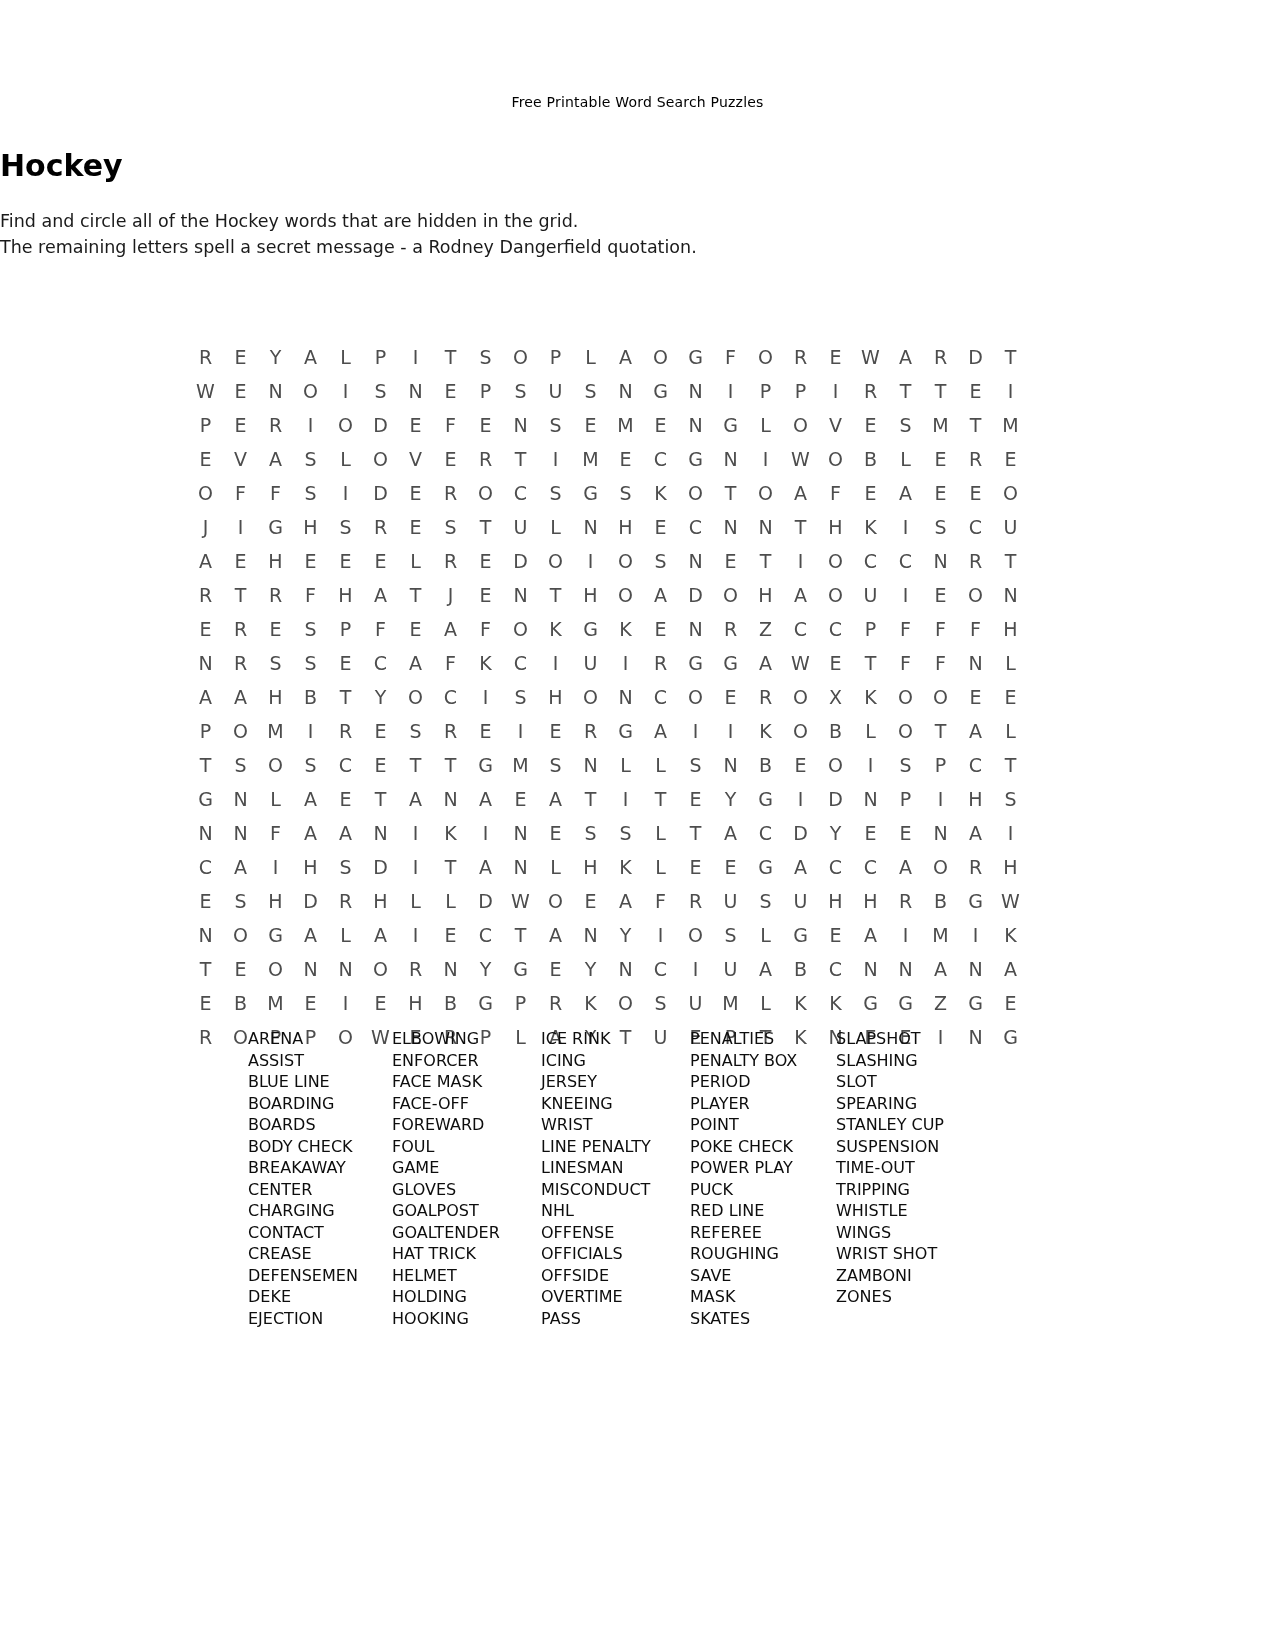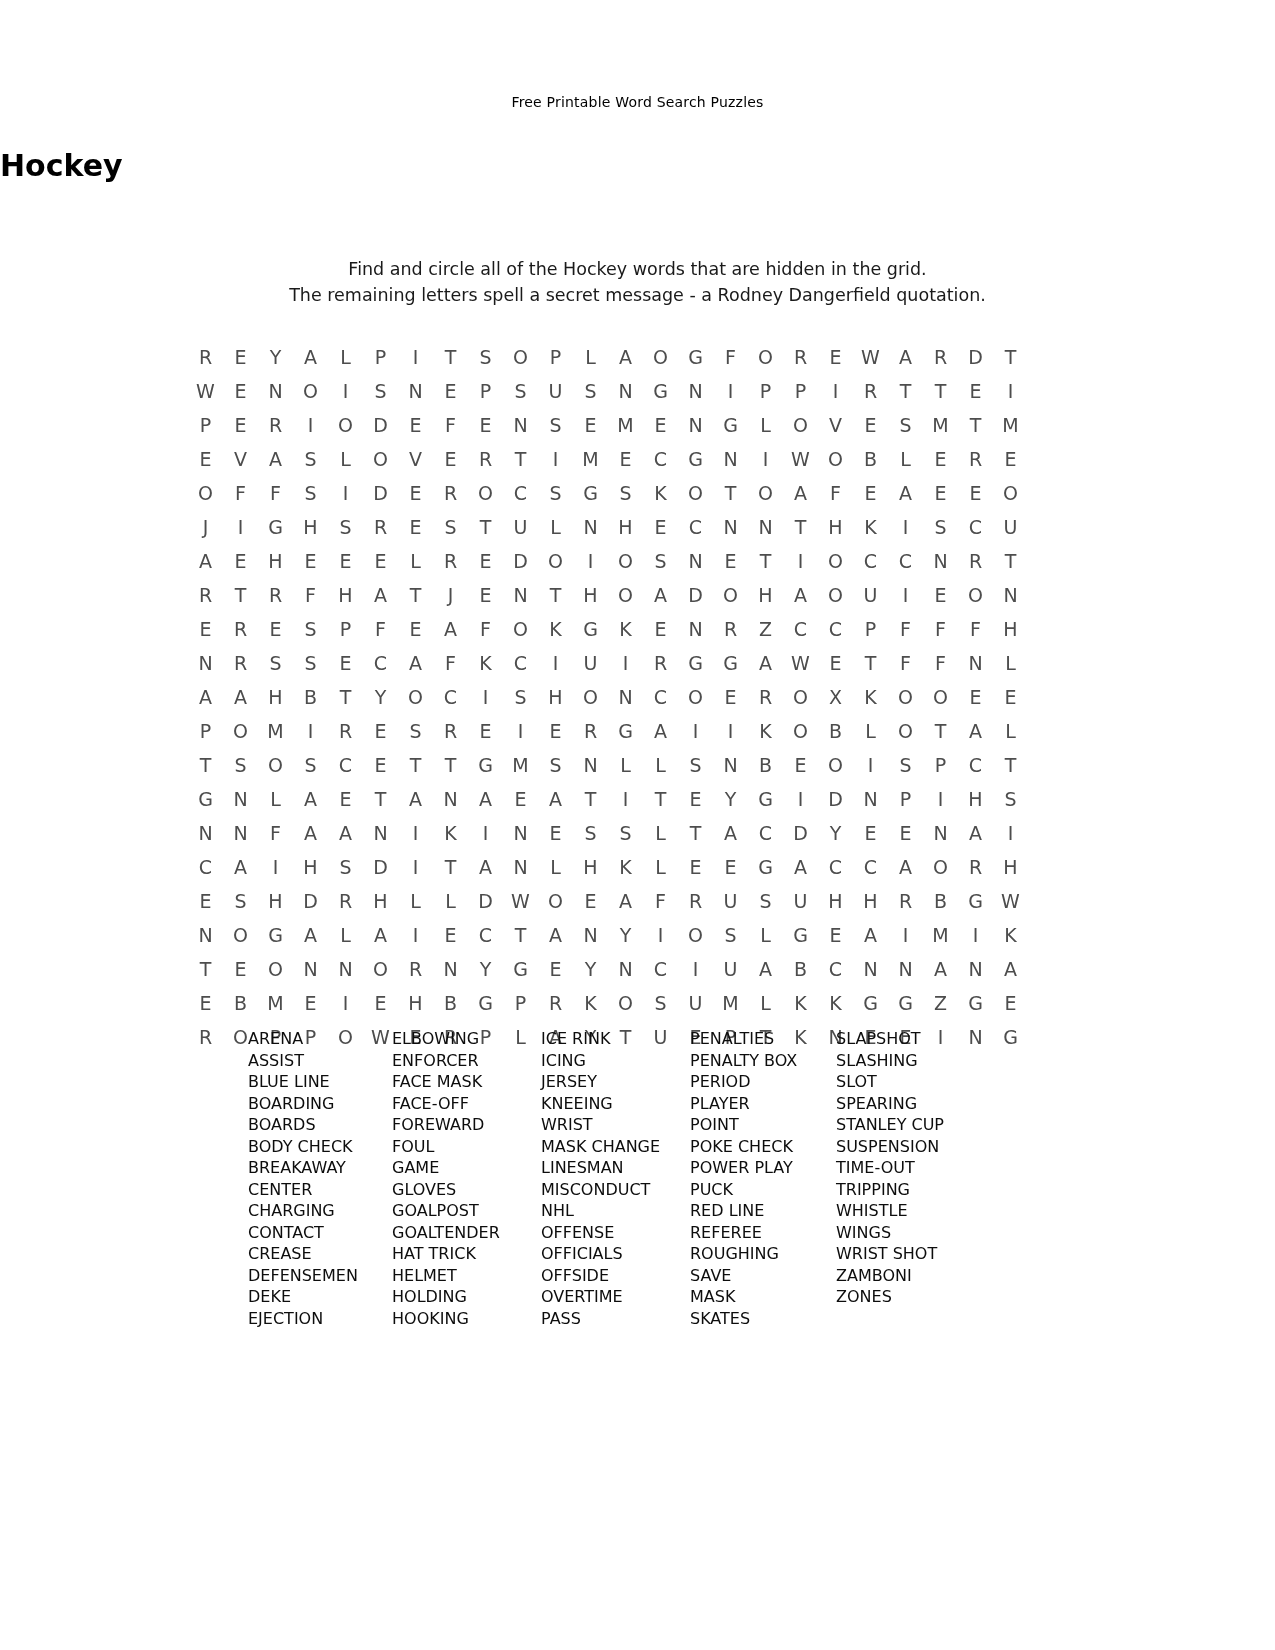--- a/index.html
+++ b/index.html
@@ -32,25 +32,24 @@
     left: 0;
     width: 100%;
     font-size: 30px;
     font-weight: bold;
   }
   .instructions {
     position: absolute;
     top: 208px;
     left: 0;
     width: 100%;
-    text-align: center;
+    text-align: left;
     font-size: 17.5px;
     line-height: 26px;
     color: #1a1a1a;
-    margin-top: 48px;
   }
   .letter-grid {
     position: absolute;
     left: 188px;
     top: 340px;
     width: 840px;
   }
   .grid-row {
     display: flex;
     height: 34px;
@@ -682,21 +681,21 @@
         <div class="word-item">HELMET</div>
         <div class="word-item">HOLDING</div>
         <div class="word-item">HOOKING</div>
       </div>
       <div class="word-col word-col-2">
         <div class="word-item">ICE RINK</div>
         <div class="word-item">ICING</div>
         <div class="word-item">JERSEY</div>
         <div class="word-item">KNEEING</div>
         <div class="word-item">WRIST</div>
-        <div class="word-item">MASK CHANGE</div>
+        <div class="word-item">LINE PENALTY</div>
         <div class="word-item">LINESMAN</div>
         <div class="word-item">MISCONDUCT</div>
         <div class="word-item">NHL</div>
         <div class="word-item">OFFENSE</div>
         <div class="word-item">OFFICIALS</div>
         <div class="word-item">OFFSIDE</div>
         <div class="word-item">OVERTIME</div>
         <div class="word-item">PASS</div>
       </div>
       <div class="word-col word-col-3">

